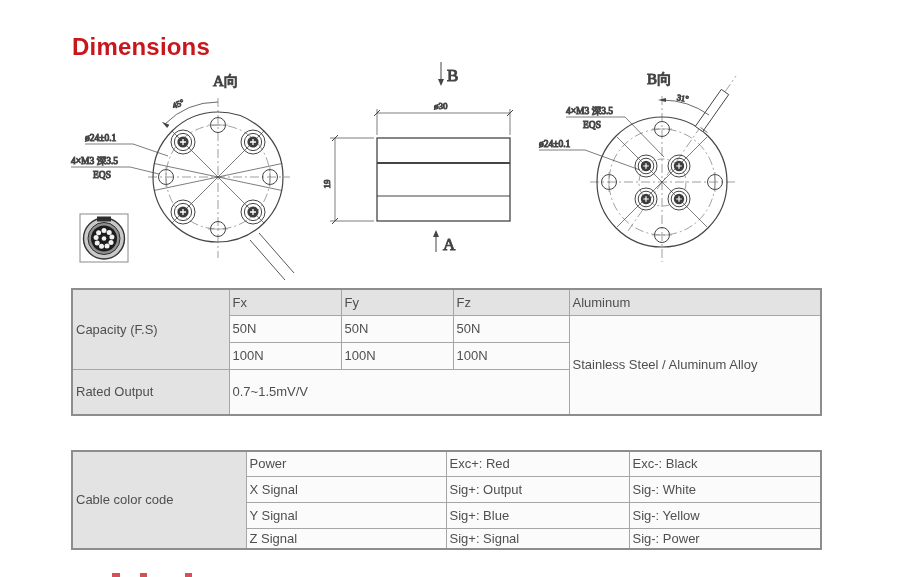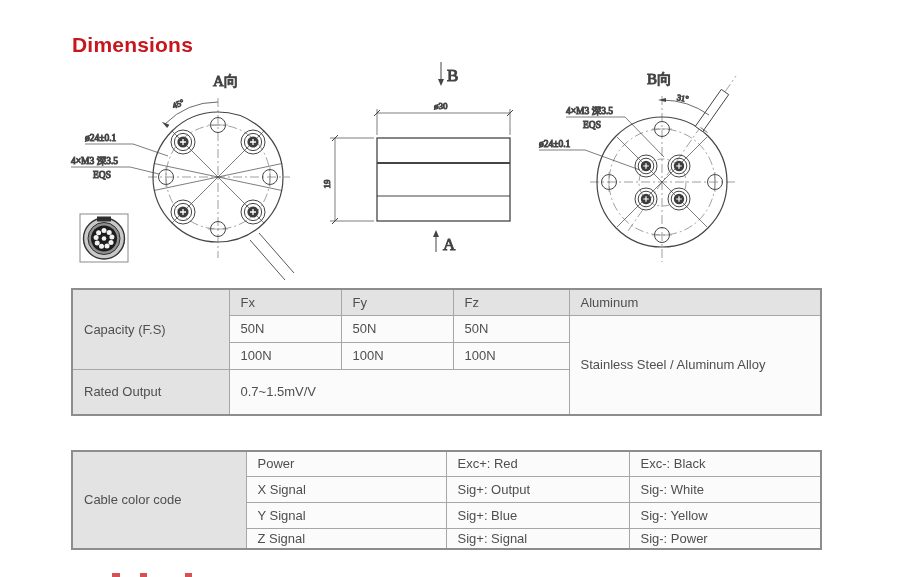--- a/index.html
+++ b/index.html
@@ -1,27 +1,27 @@
 <!DOCTYPE html>
 <html style="--accent: #c8161d;"><head>
 <meta charset="utf-8">
 <style>
   html,body{margin:0;padding:0;background:#ffffff;}
   .canvas{position:relative;width:913px;height:577px;background:#ffffff;overflow:hidden;
           font-family:"Liberation Sans",sans-serif;}
-  .page-title{position:absolute;left:72px;top:33px;font-size:21px;font-weight:bold;
+  .page-title{position:absolute;left:72px;top:33px;font-size:24px;font-weight:bold;
           color:var(--accent,#c8161d);letter-spacing:.2px;}
   svg text{font-family:"Liberation Serif",serif;fill:#3c3c3c;}
   .drawing-svg{position:absolute;left:0;top:0;}
 
   .spec-table,.cable-table{position:absolute;left:71px;border-collapse:collapse;
           table-layout:fixed;border:2px solid #8d8d8d;}
   .spec-table{top:288px;width:749px;}
   .cable-table{top:450px;width:749px;}
-  td{border:1px solid #a6a6a6;font-size:13px;color:#4f4f4f;padding:2px 11px;
+  td{border:1px solid #a6a6a6;font-size:13px;color:#4f4f4f;padding:2px 3px;
      background:#fbfbfb;white-space:nowrap;overflow:hidden;vertical-align:middle;}
   td.hd{background:#e3e3e3;}
   .frag{position:absolute;top:573px;height:4px;background:var(--accent,#c8161d);opacity:.75;}
 </style>
 </head>
 <body>
 
 <div class="canvas">
 
   <div class="page-title">Dimensions</div>

